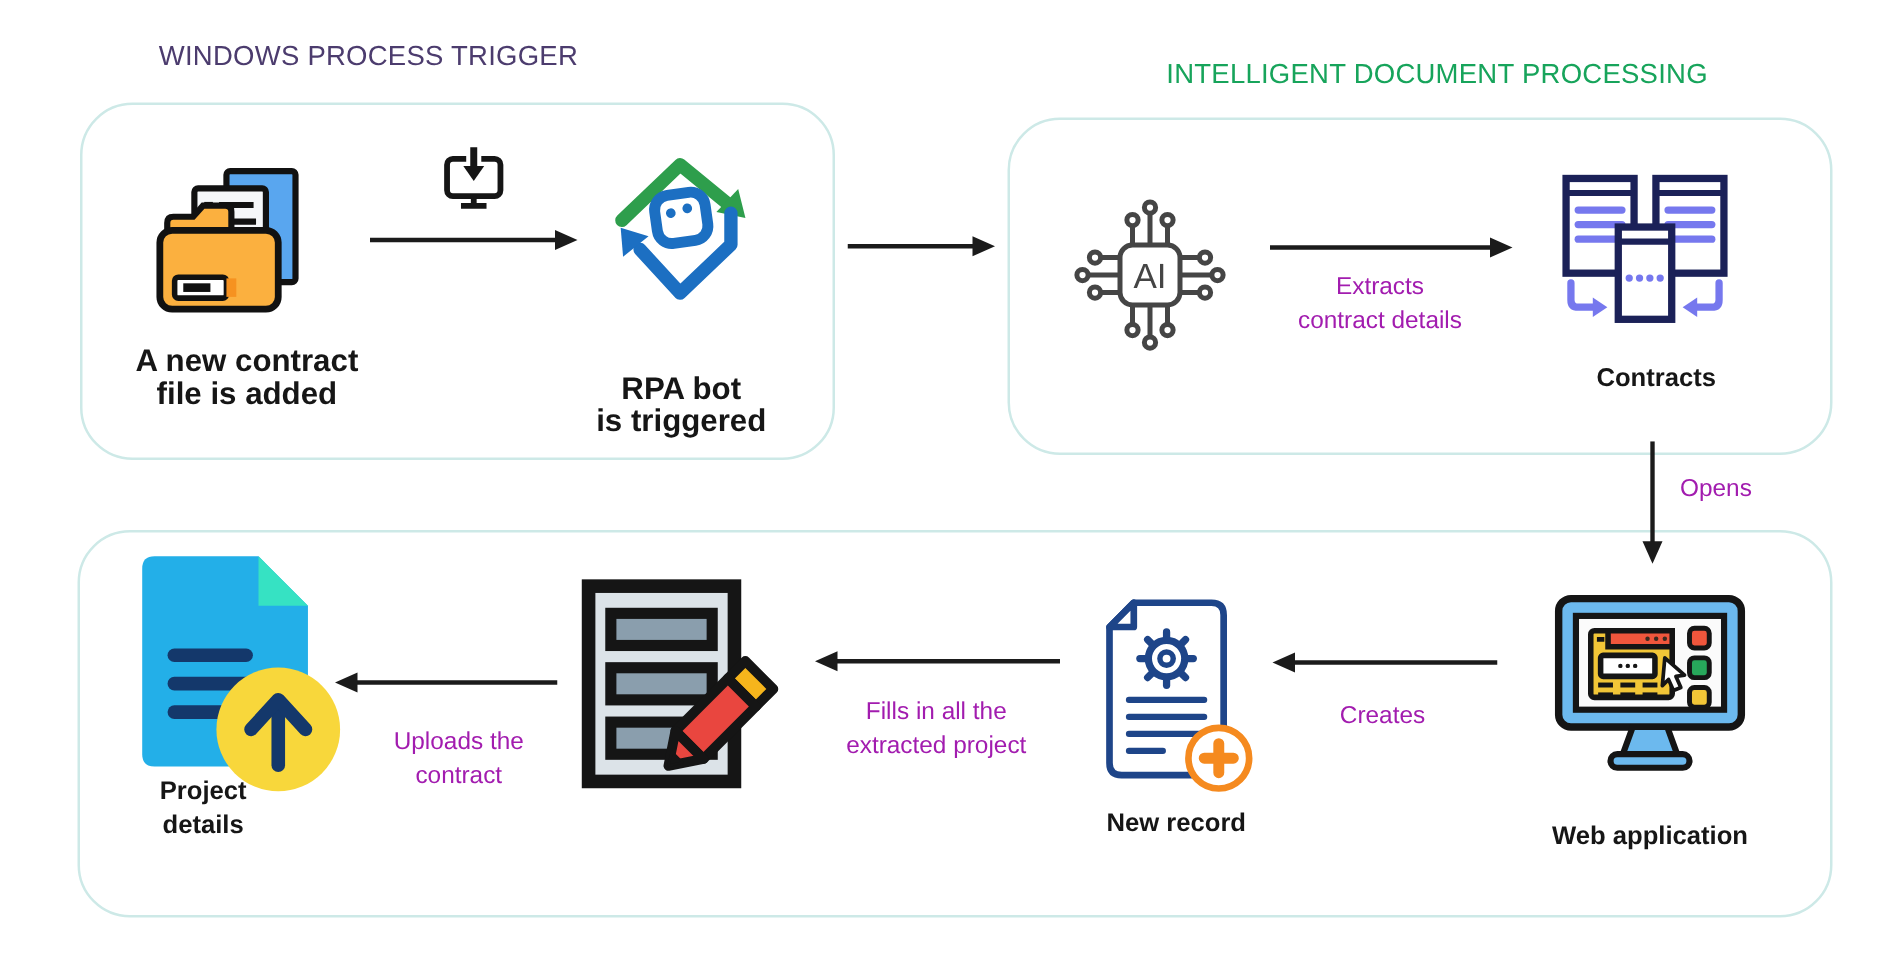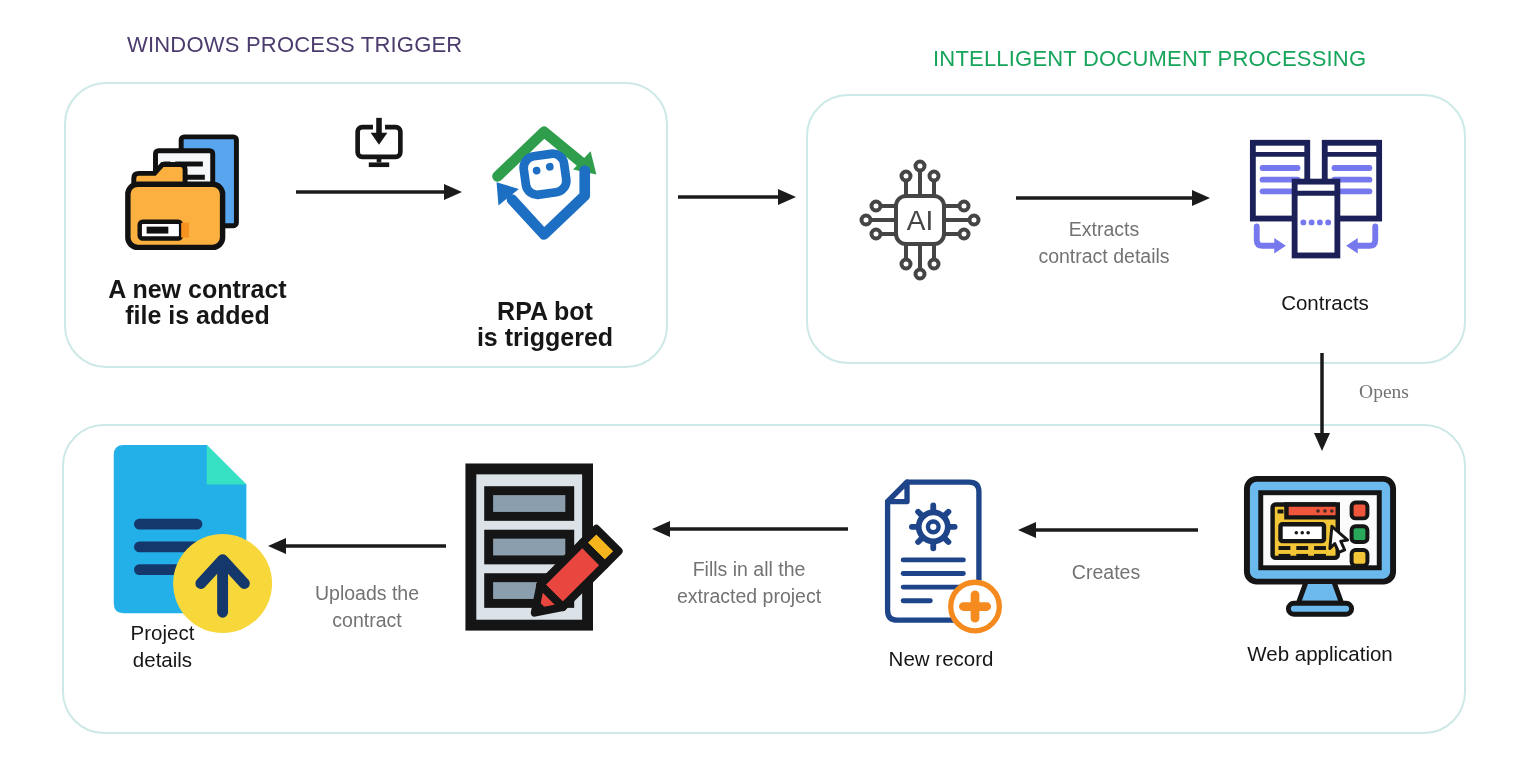--- a/index.html
+++ b/index.html
@@ -9,22 +9,22 @@
   }
   .section-box{
     position:absolute;border:2px solid var(--box-border,#cde9e7);border-radius:42px;background:#fff;
   }
   .heading{position:absolute;font-weight:400;font-size:22px;letter-spacing:.2px;white-space:nowrap;}
   .heading.purple{color:var(--heading-purple,#4C3C6E);}
   .heading.green{color:var(--heading-green,#17A45B);}
   .heading.blue{color:var(--heading-blue,#1375C5);}
   .lbl{position:absolute;text-align:center;white-space:pre-line;color:#161616;}
   .node-lbl{font-size:25px;line-height:26px;font-weight:600;}
-  .node-lbl.bold{font-size:20.5px;line-height:27px;font-weight:400;}
-  .caption{font-size:19.5px;line-height:27px;font-weight:400;color:#737373;}
+  .node-lbl.bold{font-size:20.5px;line-height:27px;font-weight:700;}
+  .caption{font-size:19.5px;line-height:27px;font-weight:400;color:#a21caf;}
   .icon,.arrow{position:absolute;}
   svg{display:block;}
 </style>
 </head>
 <body>
 
 <div id="canvas">
 
   <div class="heading purple" style="left:127px;top:32px;">WINDOWS PROCESS TRIGGER</div>
   <div class="heading green" style="left:933px;top:46px;">INTELLIGENT DOCUMENT PROCESSING</div>
@@ -167,21 +167,21 @@
     </svg>
   </div>
   <div class="lbl node-lbl bold" style="left:1255px;top:289px;width:140px;">Contracts</div>
 
   <div class="arrow" style="left:1311px;top:353px;">
     <svg width="22" height="100" viewBox="0 0 22 100">
       <line x1="11" y1="0" x2="11" y2="81" stroke="#1B1B1B" stroke-width="3.5"></line>
       <polygon points="3,80 19,80 11,98" fill="#1B1B1B"></polygon>
     </svg>
   </div>
-  <div class="lbl caption" style="left:1344px;top:378px;width:80px;text-align:center;font-family:Liberation Serif, serif;">Opens</div>
+  <div class="lbl caption" style="left:1344px;top:378px;width:80px;text-align:left;">Opens</div>
 
   <div class="icon" style="left:92px;top:437px;">
     <svg width="188" height="203" viewBox="0 0 190 205">
       <path d="M22,18 q0,-10 10,-10 H116 L156,48 V168 q0,10 -10,10 H32 q-10,0 -10,-10 Z" fill="#23AFE8"></path>
       <path d="M116,8 L156,48 H116 Z" fill="#36E2C3"></path>
       <g stroke="#14386B" stroke-width="11" stroke-linecap="round">
         <line x1="48" y1="88" x2="106" y2="88"></line>
         <line x1="48" y1="111" x2="112" y2="111"></line>
         <line x1="48" y1="134" x2="102" y2="134"></line>
       </g>
@@ -293,15 +293,15 @@
       <g stroke="#151515" stroke-width="4">
         <rect x="112" y="28" width="16" height="16" rx="4" fill="#F0563C"></rect>
         <rect x="112" y="52" width="16" height="16" rx="4" fill="#27A85B"></rect>
         <rect x="112" y="76" width="16" height="16" rx="4" fill="#F2C637"></rect>
       </g>
       <path d="M92,52 l16,14 -7,1 4,9 -6,2.5 -4,-9 -5,5 z" fill="#fff" stroke="#151515" stroke-width="3" stroke-linejoin="round"></path>
       <path d="M66,108 h28 l8,22 h-44 z" fill="#6CB9EE" stroke="#151515" stroke-width="5"></path>
       <rect x="48" y="130" width="64" height="11" rx="5.5" fill="#6CB9EE" stroke="#151515" stroke-width="5"></rect>
     </svg>
   </div>
-  <div class="lbl node-lbl bold" style="left:1230px;top:640px;width:180px;">Web application</div>
+  <div class="lbl node-lbl bold" style="left:1230px;top:655px;width:180px;">Web application</div>
 
 </div>
 
 </body></html>

